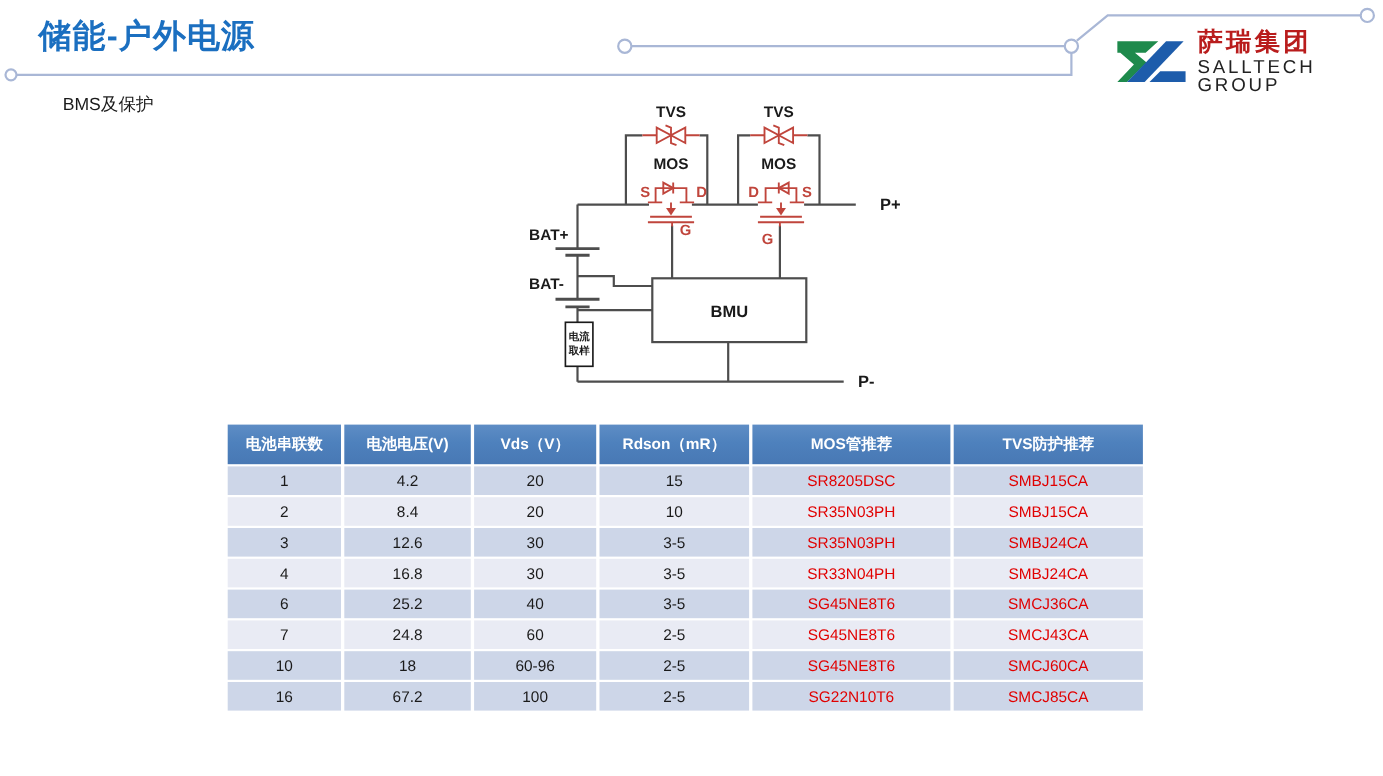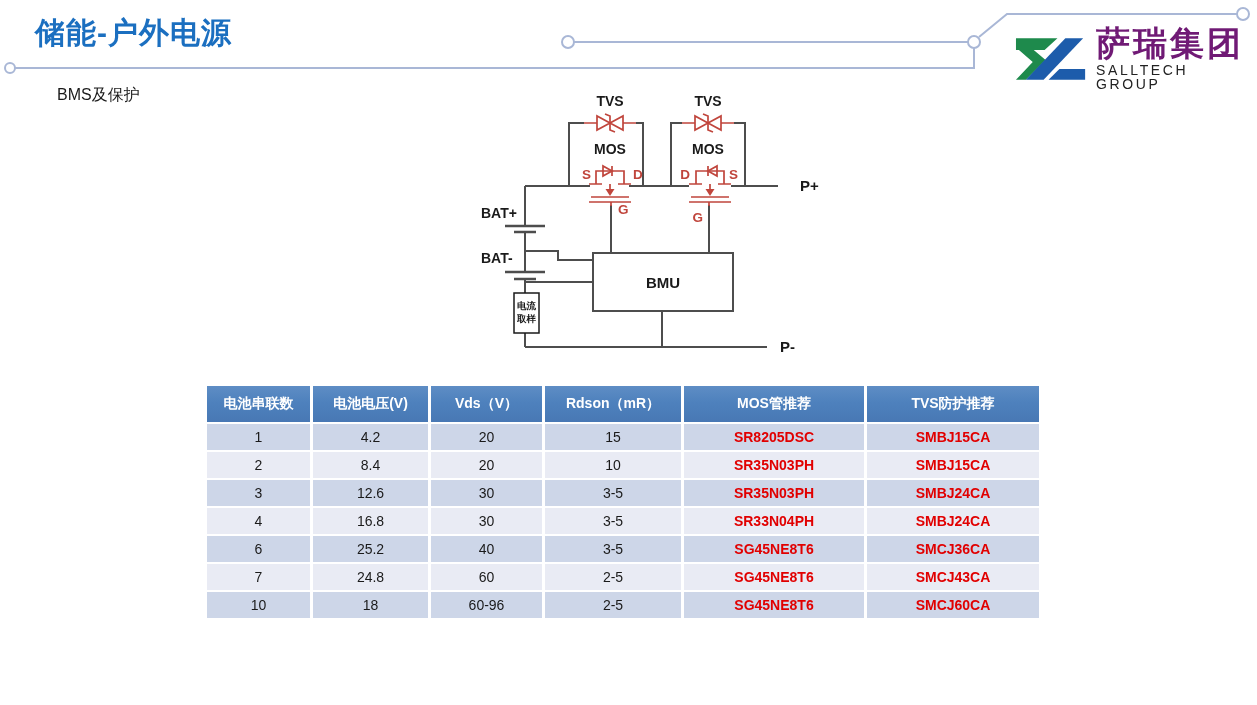--- a/index.html
+++ b/index.html
@@ -11,37 +11,37 @@
   
   #slide-title{
     left:35px;top:13px;font-size:30px;font-weight:800;color:#1b6fc0;letter-spacing:1px;
   }
   #subtitle{
     left:57px;top:85px;font-size:16px;color:#1a1a1a;
   }
   
   #logo{left:1014px;top:26px;display:flex;align-items:center;gap:9px;}
   #logo-text{display:flex;flex-direction:column;line-height:1;}
-  #logo-cn{font-size:34px;font-weight:800;color:#701a75;letter-spacing:3px;}
-  #logo-en{font-size:14px;color:#222;letter-spacing:2.6px;margin-top:3px;}
+  #logo-cn{font-size:23px;font-weight:800;color:#b91c1c;letter-spacing:3px;}
+  #logo-en{font-size:17px;color:#222;letter-spacing:2.6px;margin-top:3px;}
   
   #spec-table{
     left:204px;top:384px;width:838px;
     border-collapse:separate;border-spacing:3px 2px;table-layout:fixed;
   }
   #spec-table th{
     background:linear-gradient(#5e8dc5 0%,#4e81bd 45%,#4878b4 100%);
     color:#ffffff;font-size:14px;font-weight:700;height:36px;padding:0;text-align:center;
   }
   #spec-table td{
     height:26px;padding:0;text-align:center;font-size:14px;color:#1a1a1a;vertical-align:middle;
   }
   #spec-table tr.odd td{background:#cdd6e8;}
   #spec-table tr.even td{background:#e9ebf4;}
-  #spec-table td.accent{color:#e10000;font-weight:700;text-align:center;}
+  #spec-table td.accent{color:#e10000;font-weight:400;text-align:center;}
   
   text{font-family:"Liberation Sans","DejaVu Sans",sans-serif;}
 </style>
 </head>
 <body>
 
 <svg class="abs" style="left:0;top:0" width="1257" height="90" viewBox="0 0 1257 90">
   <g stroke="#a9b7d6" stroke-width="2" fill="none">
     <path d="M15,68 H974 V48"></path>
     <path d="M574,42 H968"></path>
@@ -215,14 +215,22 @@
         <td class="accent">SMCJ43CA</td>
       </tr>
       <tr class="odd">
         <td>10</td>
         <td>18</td>
         <td>60-96</td>
         <td>2-5</td>
         <td class="accent">SG45NE8T6</td>
         <td class="accent">SMCJ60CA</td>
       </tr>
+      <tr class="odd">
+        <td>16</td>
+        <td>67.2</td>
+        <td>100</td>
+        <td>2-5</td>
+        <td class="accent">SG22N10T6</td>
+        <td class="accent">SMCJ85CA</td>
+      </tr>
     </tbody>
 </table>
 
 </body></html>

